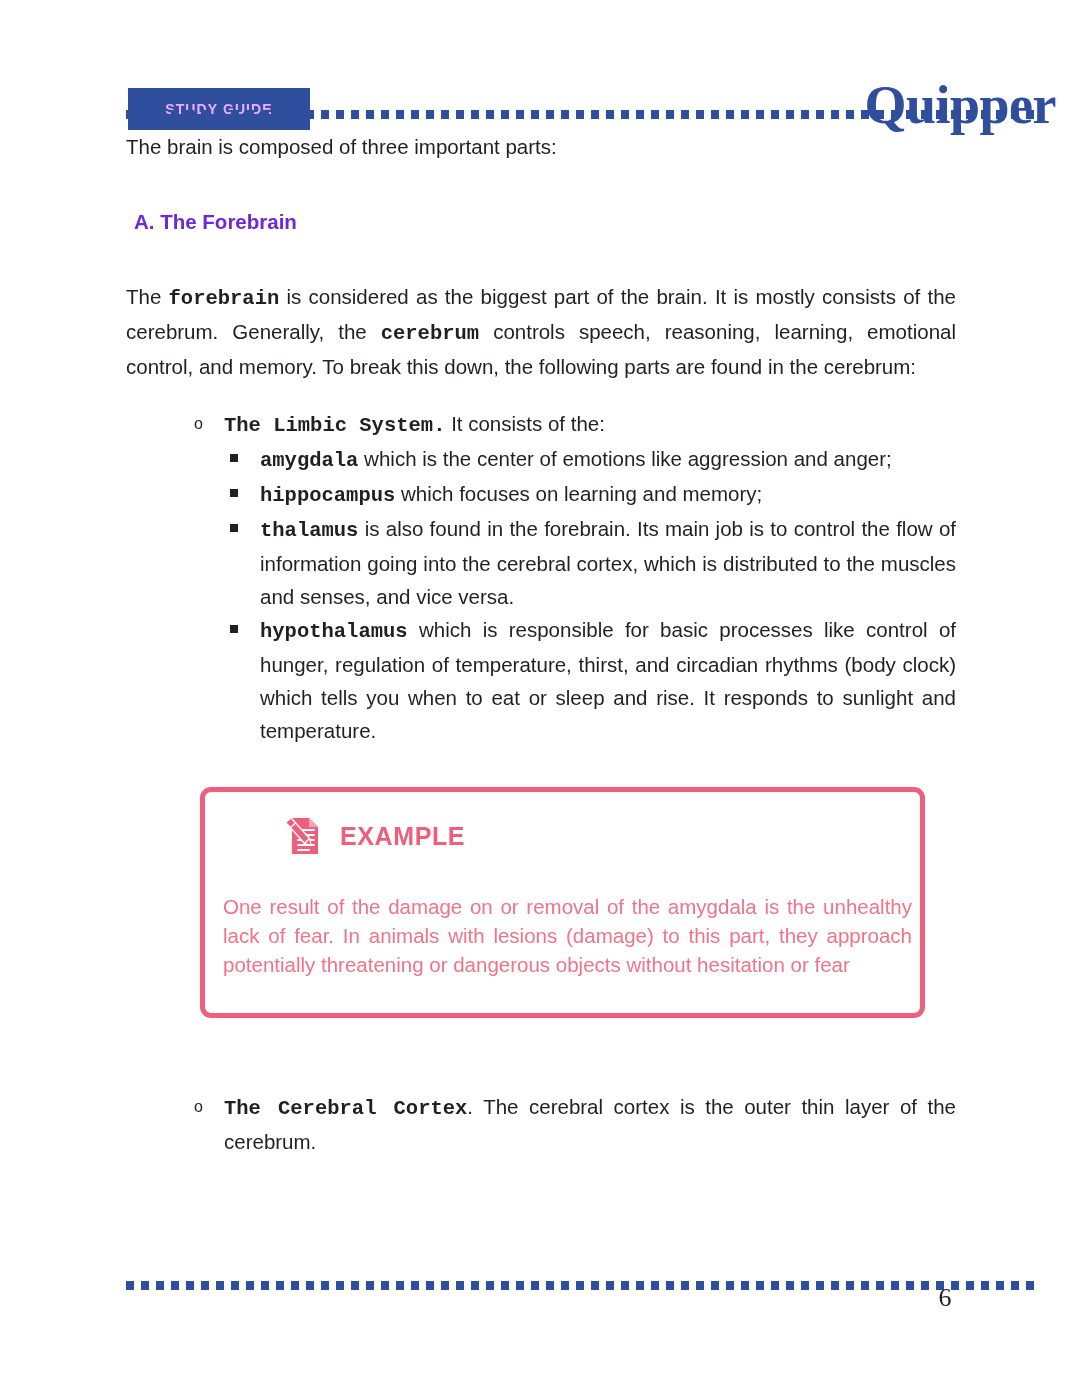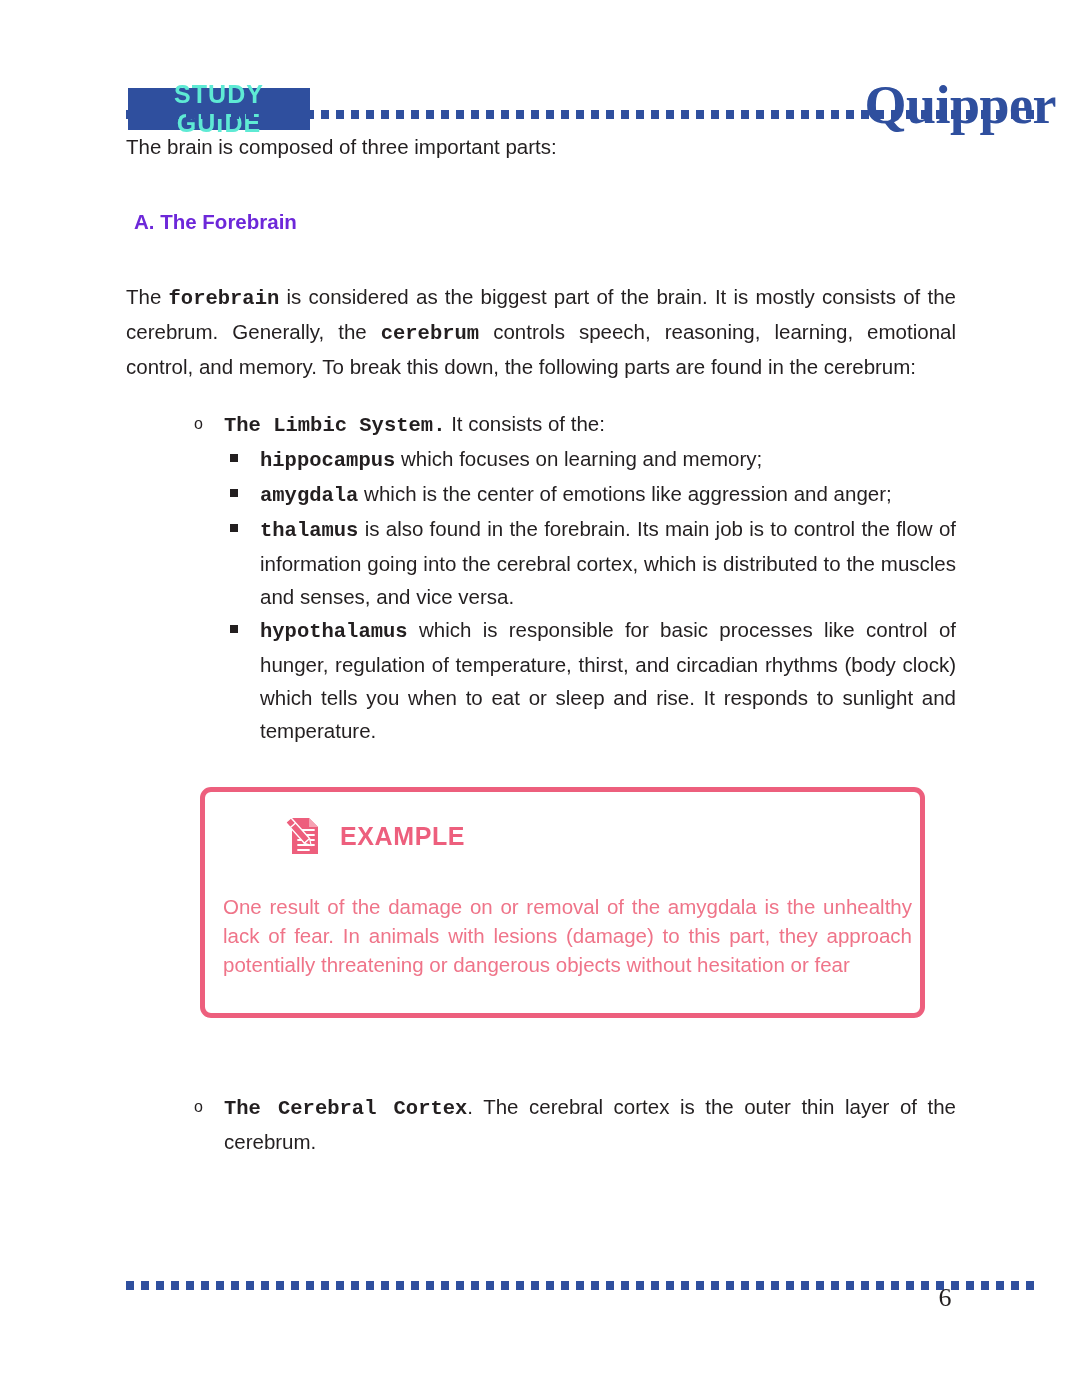--- a/index.html
+++ b/index.html
@@ -33,22 +33,22 @@
     left: 128px;
     top: 48px;
     width: 182px;
     height: 42px;
     background: #2f4f9e;
     display: flex;
     align-items: center;
     justify-content: center;
   }
   .study-guide-badge span {
-    color: #5eead4;
-    font-size: 25px;
+    color: #f0abfc;
+    font-size: 14px;
     font-weight: bold;
     letter-spacing: 1.1px;
     font-family: "Liberation Sans", sans-serif;
     text-align: center;
   }
   .brand-logo {
     position: absolute;
     right: 24px;
     top: 38px;
     font-family: "Liberation Serif", serif;
@@ -235,25 +235,25 @@
     <div class="spacer-24"></div>
 
     <ul class="list-l1">
       <li class="li-l1">
         <span class="marker-o">o</span>
         <b>The Limbic System.</b><span> It consists of the:</span>
 
         <ul class="list-l2">
           <li class="li-l2">
             <span class="marker-sq"></span>
-            <b>hippocampus</b><span> which focuses on learning and memory;</span>
+            <b>amygdala</b><span> which is the center of emotions like aggression and anger;</span>
           </li>
           <li class="li-l2">
             <span class="marker-sq"></span>
-            <b>amygdala</b><span> which is the center of emotions like aggression and anger;</span>
+            <b>hippocampus</b><span> which focuses on learning and memory;</span>
           </li>
           <li class="li-l2">
             <span class="marker-sq"></span>
             <b>thalamus</b><span> is also found in the forebrain. Its main job is to control the flow of information going into the cerebral cortex, which is distributed to the muscles and senses, and vice versa.</span>
           </li>
           <li class="li-l2">
             <span class="marker-sq"></span>
             <b>hypothalamus</b><span> which is responsible for basic processes like control of hunger, regulation of temperature, thirst, and circadian rhythms (body clock) which tells you when to eat or sleep and rise. It responds to sunlight and temperature.</span>
           </li>
         </ul>

